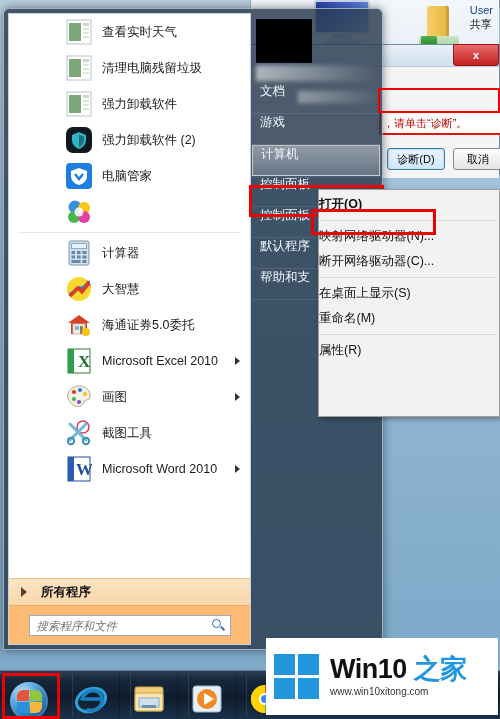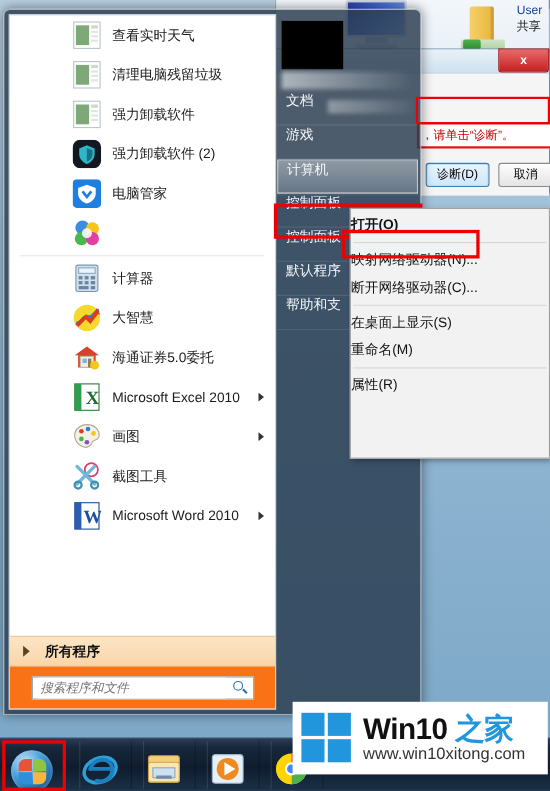--- a/index.html
+++ b/index.html
@@ -114,21 +114,21 @@
   .allprogs {
     position:absolute; left:0; right:0; bottom:38px; height:28px;
     background:linear-gradient(180deg,#fce5c6,#f9d6a8);
     border-top:1px solid #edc28c; border-bottom:1px solid #e3ae6d;
     display:flex; align-items:center; padding-left:12px;text-align:right;
   }
   .allprogs .tri { width:0;height:0;border-left:6px solid #5a4226;border-top:5px solid transparent;border-bottom:5px solid transparent; margin-right:14px;}
   .allprogs .lbl { font-size:12.5px; color:#111; font-weight:bold; }
 
   .searchwrap { position:absolute; left:0; right:0; bottom:0; height:38px;
-    background:#f97316; display:flex; align-items:center; justify-content:center;}
+    background:#fdba74; display:flex; align-items:center; justify-content:center;}
   .searchbox { width:202px; height:21px; border:1px solid #9badbd; background:#fff; position:relative;}
   .searchbox input { border:none; outline:none; width:170px; height:19px; margin-left:5px;
     font-size:11.5px; font-style:italic; color:#7a7a7a; font-family:"Liberation Sans",sans-serif;}
   .mag { position:absolute; right:6px; top:3px; width:12px; height:12px;}
   .mag i { position:absolute; left:0; top:0; width:9px; height:9px; border:1.6px solid #2f6fae; border-radius:50%;}
   .mag b { position:absolute; right:0; bottom:0; width:5px; height:1.6px; background:#2f6fae; transform:rotate(45deg); transform-origin:right bottom;}
 
   
   .sm-right { position:absolute; left:248px; top:4px; width:128px; bottom:4px; }
   .avatar { position:absolute; left:4px; top:6px; width:56px; height:44px; background:#000; }
@@ -178,29 +178,29 @@
     background:radial-gradient(circle at 35% 30%, #cfe9ff 0%, #4aa3e0 38%, #1767a8 70%, #0d3c66 100%);
     box-shadow:0 0 4px rgba(255,255,255,.45) inset;
   }
   .orb .q { position:absolute; width:12px; height:11px; border-radius:2px; }
   .ie, .exp, .wmp, .chr { position:absolute; top:7px; width:36px; height:36px; }
   .tbslot { position:absolute; top:3px; width:48px; height:43px;
     border-left:1px solid rgba(255,255,255,.10); border-right:1px solid rgba(0,0,0,.25); }
 
   
   #watermark {
-    position:absolute; left:266px; top:638px; width:232px; height:66px;
+    position:absolute; left:266px; top:638px; width:232px; height:77px;
     background:#ffffff; display:flex; align-items:center; padding-left:8px;
   }
   .wm-logo { width:46px; height:46px; position:relative; flex:0 0 46px; }
   .wm-logo span { position:absolute; width:21px; height:21px; background:#2196dd; }
   .wm-text { margin-left:10px; }
   .wm-line1 { font-size:27px; font-weight:bold; color:#111; line-height:30px; letter-spacing:-.5px;}
   .wm-line1 em { font-style:normal; color:#2196dd; }
-  .wm-line2 { font-size:15px; color:#333; line-height:16px; }
+  .wm-line2 { font-size:10px; color:#333; line-height:16px; }
 </style>
 </head>
 <body>
 
 <div id="desktop">
 
   <div class="bg-window">
     <div class="frag-a"></div>
     <div class="frag-b"></div>
 

